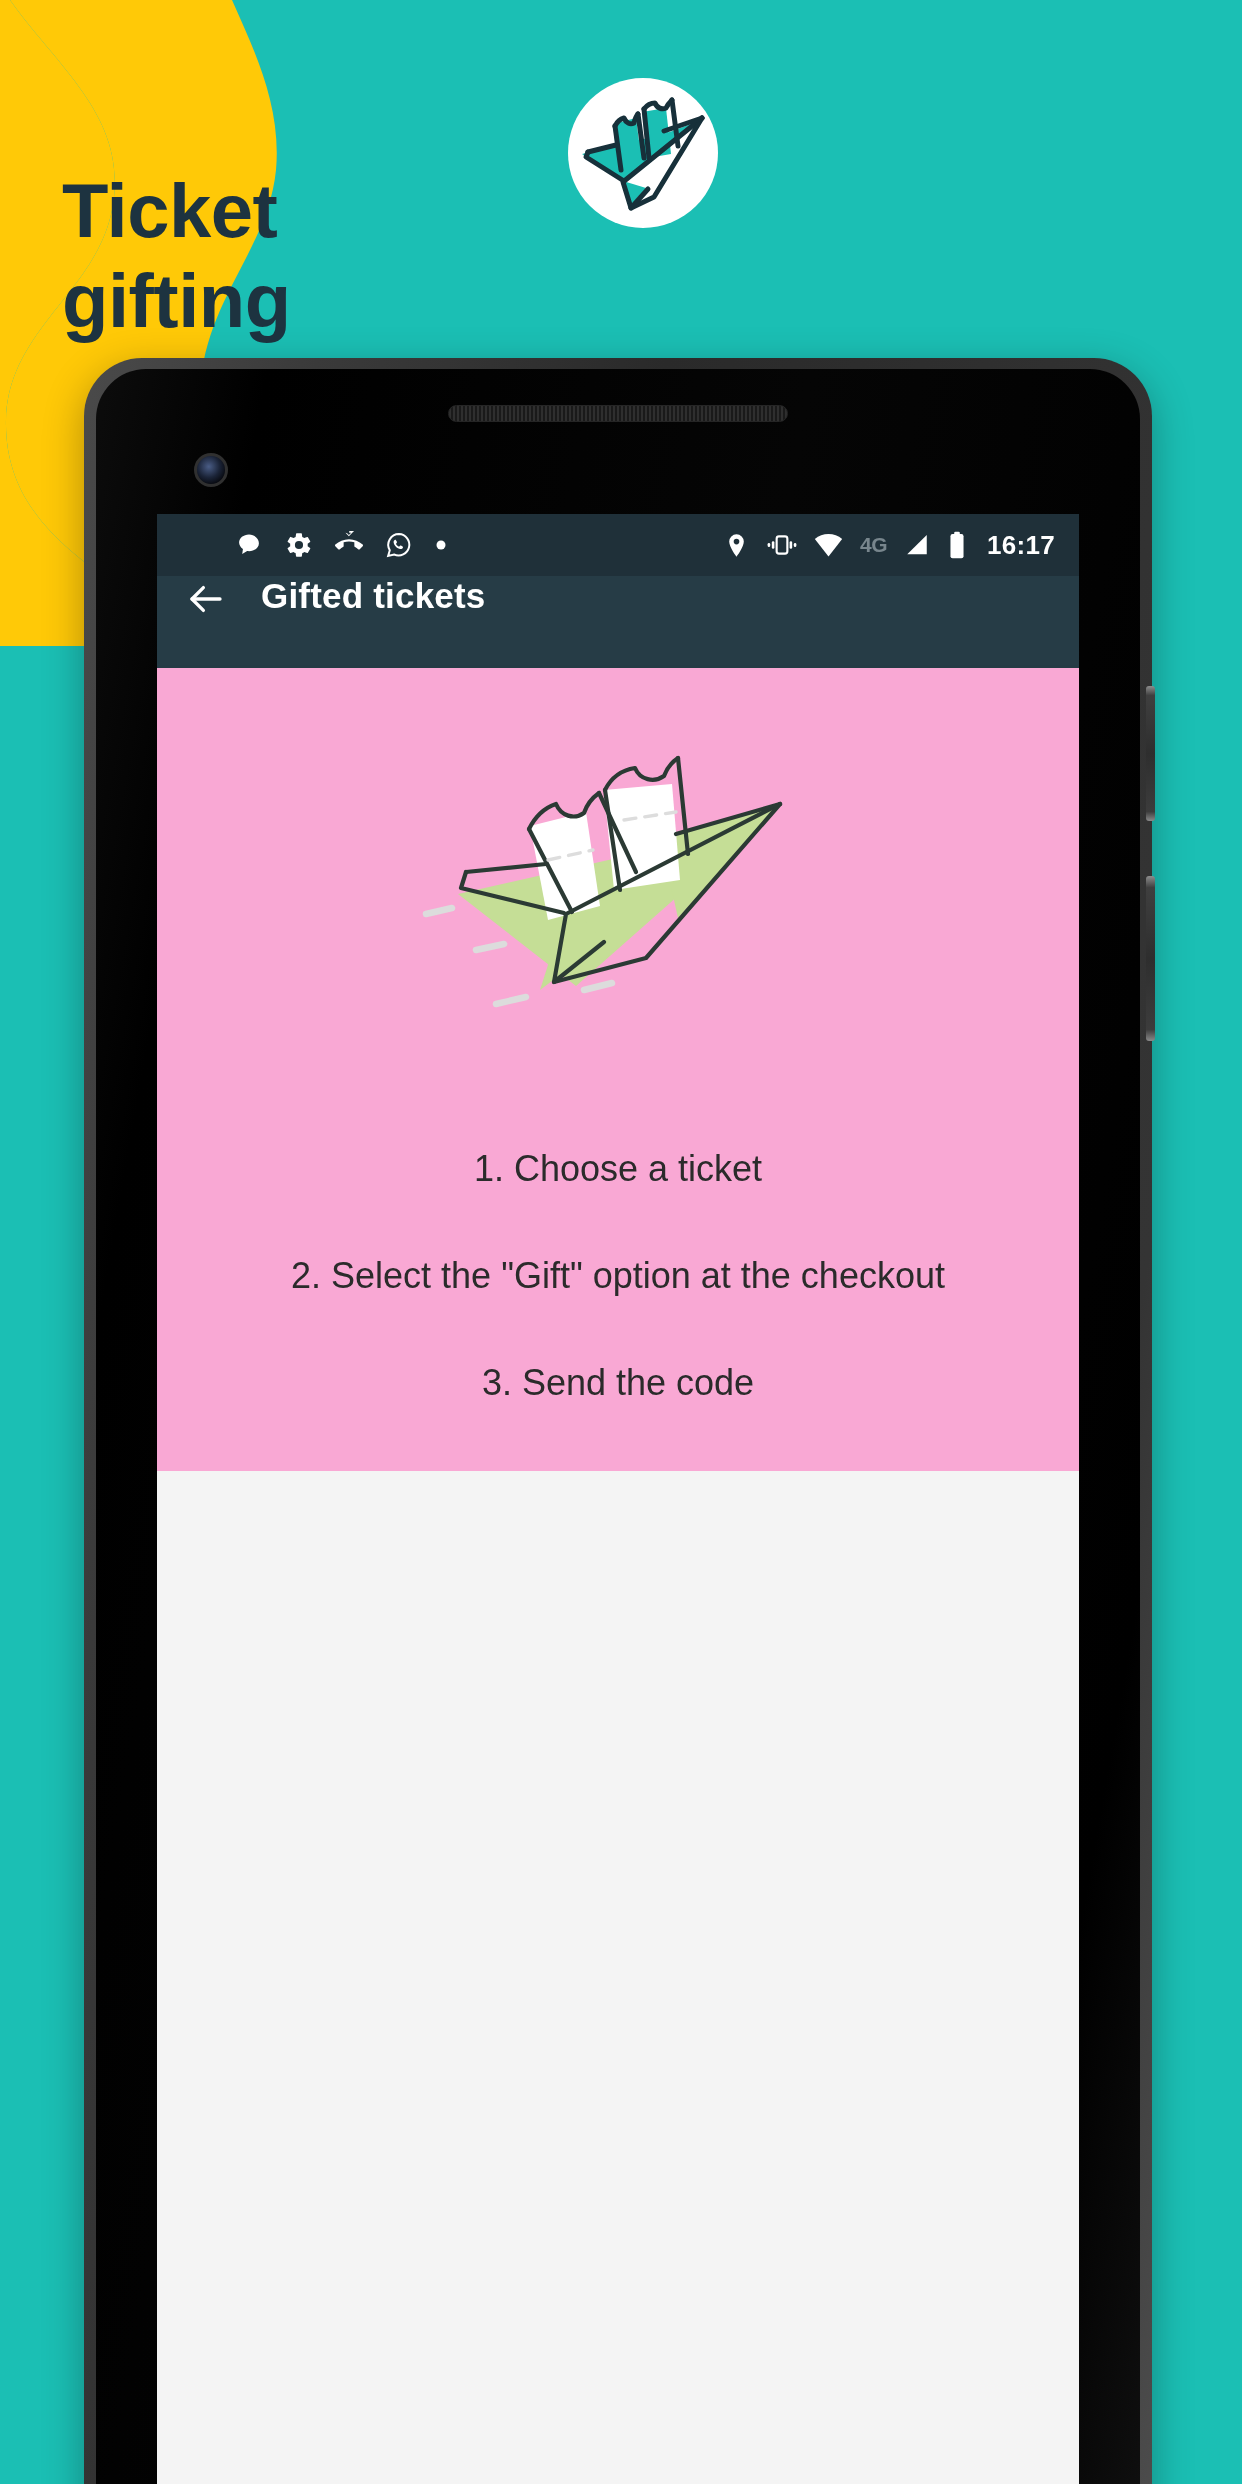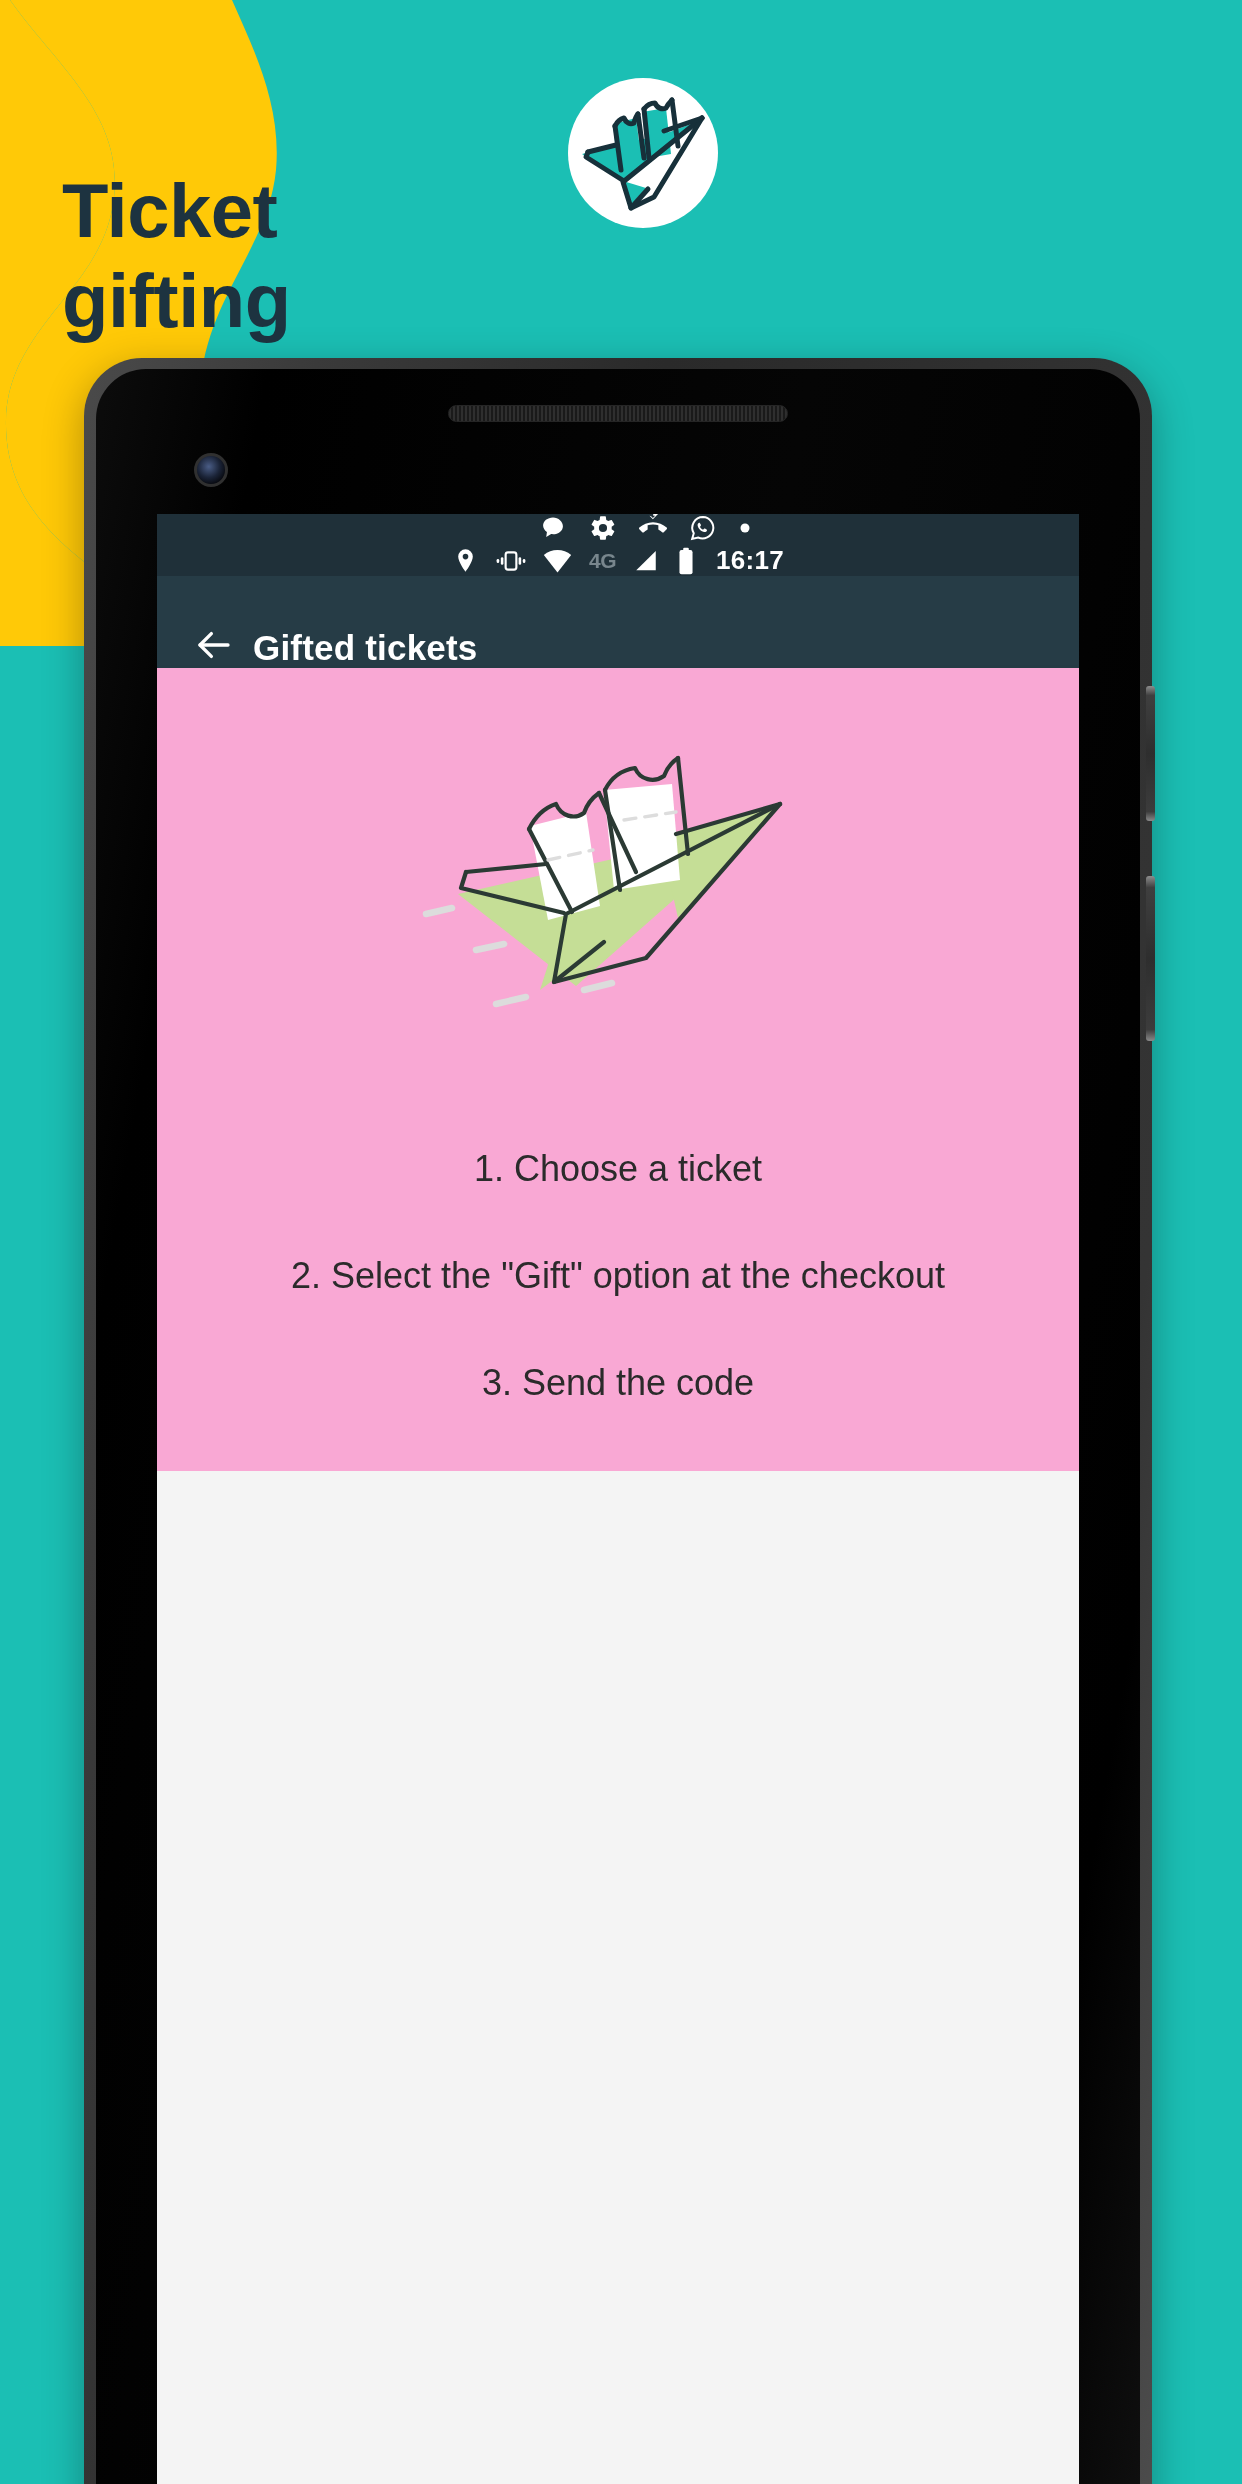--- a/index.html
+++ b/index.html
@@ -75,34 +75,34 @@
   
   #screen {
     position:absolute; left:73px; top:156px; right:73px; bottom:0;
     background:#F4F4F4; overflow:hidden;
   }
 
   
   #status-bar {
     height:62px; background:#1F3039;
     display:flex; align-items:center; justify-content:space-between;
-    padding:0 24px; color:#fff;flex-direction:column;
+    padding:0 24px; color:#fff;
   }
   #status-left, #status-right { display:flex; align-items:center; }
   #status-left  { gap:22px; margin-left:54px; }
   #status-right { gap:17px; }
   .sb-icon { display:flex; align-items:center; justify-content:center; }
   .sb-icon svg { display:block; }
   #net-4g { font-size:21px; font-weight:bold; color:#78868d; letter-spacing:-.5px; }
   #clock { font-size:26px; font-weight:bold; letter-spacing:.3px; margin-left:3px; }
 
   
   #app-bar {
     height:92px; background:#263C46;
-    display:flex; align-items:flex-end; padding-left:34px; gap:16px;
+    display:flex; align-items:flex-start; padding-left:26px; gap:32px;
   }
   #back-button { width:46px; height:46px; display:flex; align-items:center; justify-content:center; cursor:pointer; }
   #app-title { color:#fff; font-size:35px; font-weight:bold; letter-spacing:.2px; }
 
   
   #content-card {
     background:#f9a8d4; padding:74px 0 66px;
     box-shadow:0 3px 6px rgba(0,0,0,.13);
   }
   #hero-illustration { display:flex; justify-content:center; margin-bottom:104px; }

